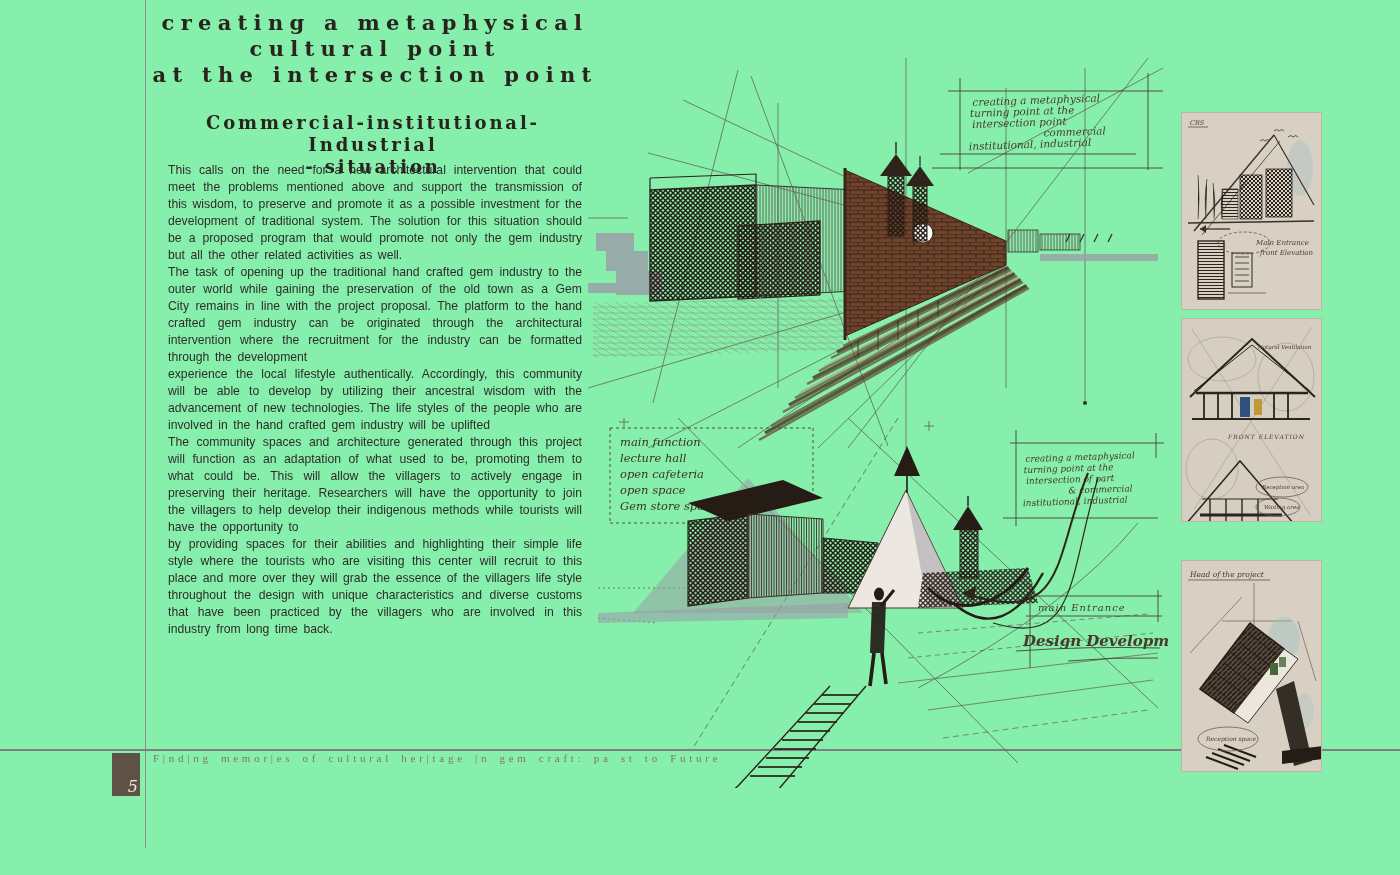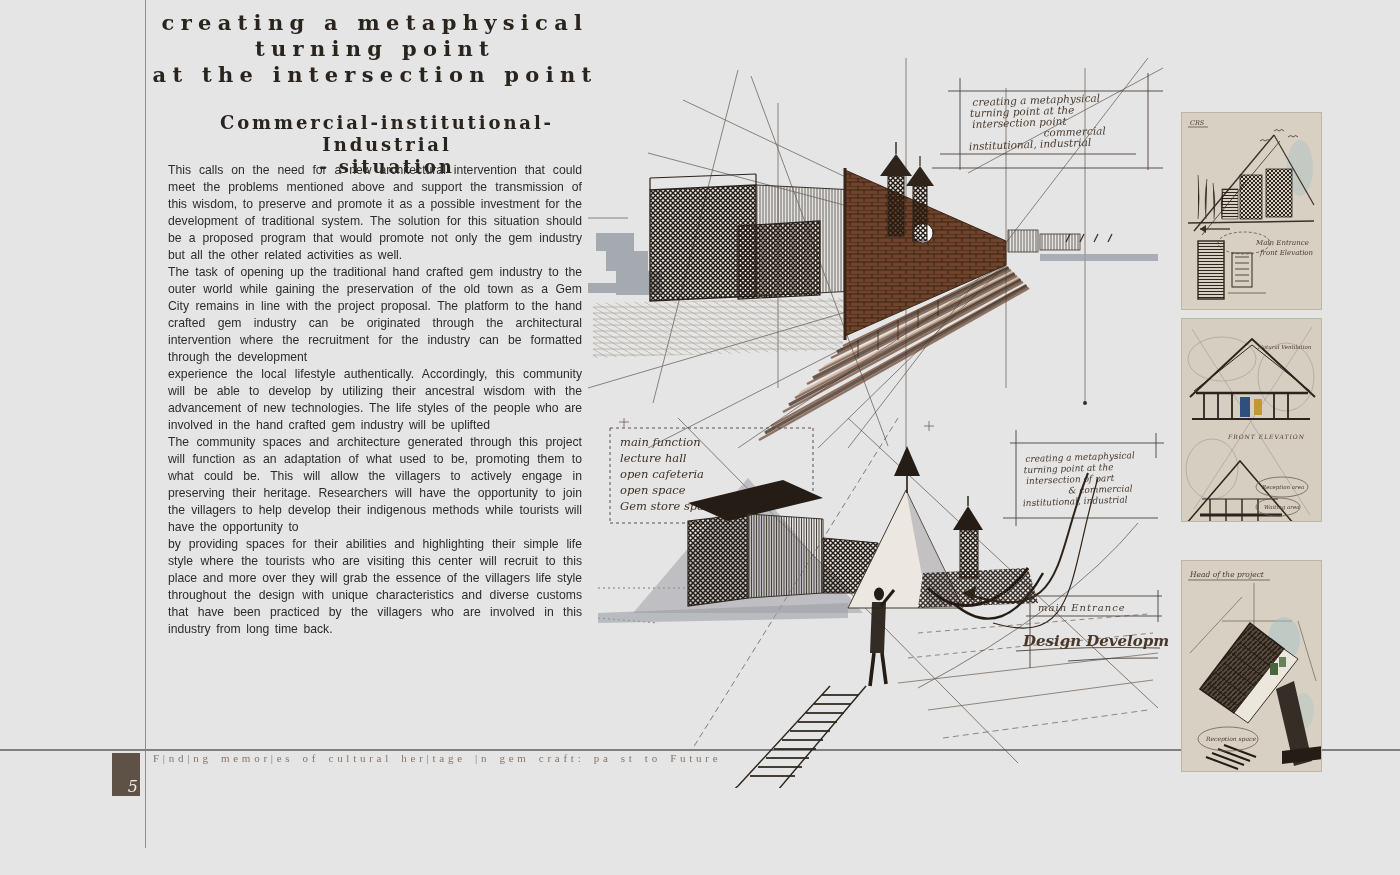--- a/index.html
+++ b/index.html
@@ -1,24 +1,24 @@
 <!DOCTYPE html>
 <html><head>
 <meta charset="utf-8">
 <style>
   html,body{margin:0;padding:0;background:#ffffff;width:1400px;height:875px;overflow:hidden;}
-  #page{position:relative;width:1400px;height:875px;background:#e5e5e5;font-family:"Liberation Sans",sans-serif;}
+  #page{position:relative;width:1400px;height:875px;background:#86efac;font-family:"Liberation Sans",sans-serif;}
 
   .vrule{position:absolute;left:145px;top:0;width:1px;height:848px;background:#8e8e8e;}
   .hrule{position:absolute;left:0;top:749px;width:1400px;height:2px;background:#7f7f7f;}
 
   .title{position:absolute;left:150px;top:10px;width:450px;text-align:center;
          font-family:"DejaVu Serif",serif;color:#2a241e;font-size:21px;line-height:26px;
          letter-spacing:0.30em;font-weight:600;}
-  .subtitle{position:absolute;left:162px;top:112px;width:450px;text-align:center;
+  .subtitle{position:absolute;left:148px;top:112px;width:450px;text-align:center;
          font-family:"DejaVu Serif",serif;color:#2a241e;font-size:18px;line-height:22px;
          letter-spacing:0.16em;font-weight:600;}
 
   .article{position:absolute;left:168px;top:162px;width:414px;color:#2e2c29;
          font-size:12.2px;line-height:17px;text-align:justify;word-spacing:2.2px;}
   .article p{margin:0;}
 
   .sk{position:absolute;}
   .hw{font-family:"DejaVu Serif",serif;font-style:italic;fill:#4a392b;}
   .hw2{font-family:"DejaVu Serif",serif;font-style:italic;fill:#3f3125;}
@@ -38,21 +38,21 @@
 </head>
 <body>
 
 <div id="page">
 
   <div class="vrule"></div>
   <div class="hrule"></div>
 
   <div class="title">
     <div>creating a metaphysical</div>
-    <div>turning point</div>
+    <div>cultural point</div>
     <div>at the intersection point</div>
   </div>
   <div class="subtitle">
     <div>Commercial-institutional-Industrial</div>
     <div>- situation</div>
   </div>
 
   <div class="article">
     <p>This calls on the need for a new architectural intervention that could meet the problems mentioned above and support the transmission of this wisdom, to preserve and promote it as a possible investment for the development of traditional system. The solution for this situation should be a proposed program that would promote not only the gem industry but all the other related activities as well.</p>
     <p>The task of opening up the traditional hand crafted gem industry to the outer world while gaining the preservation of the old town as a Gem City remains in line with the project proposal. The platform to the hand crafted gem industry can be originated through the architectural intervention where the recruitment for the industry can be formatted through the development</p>

